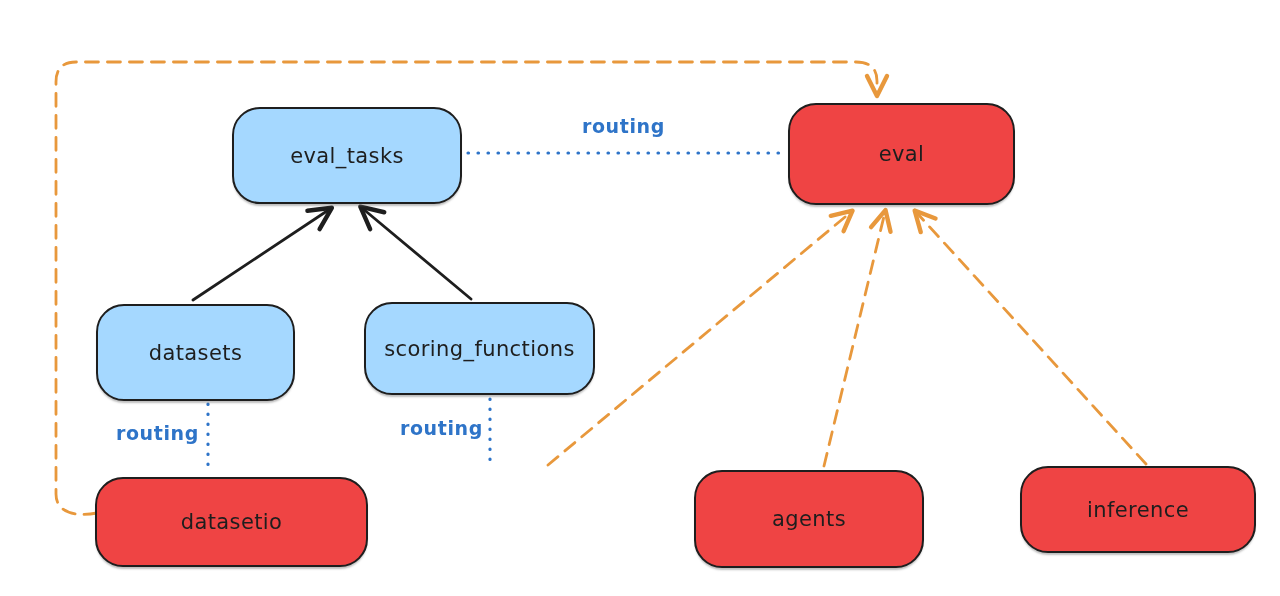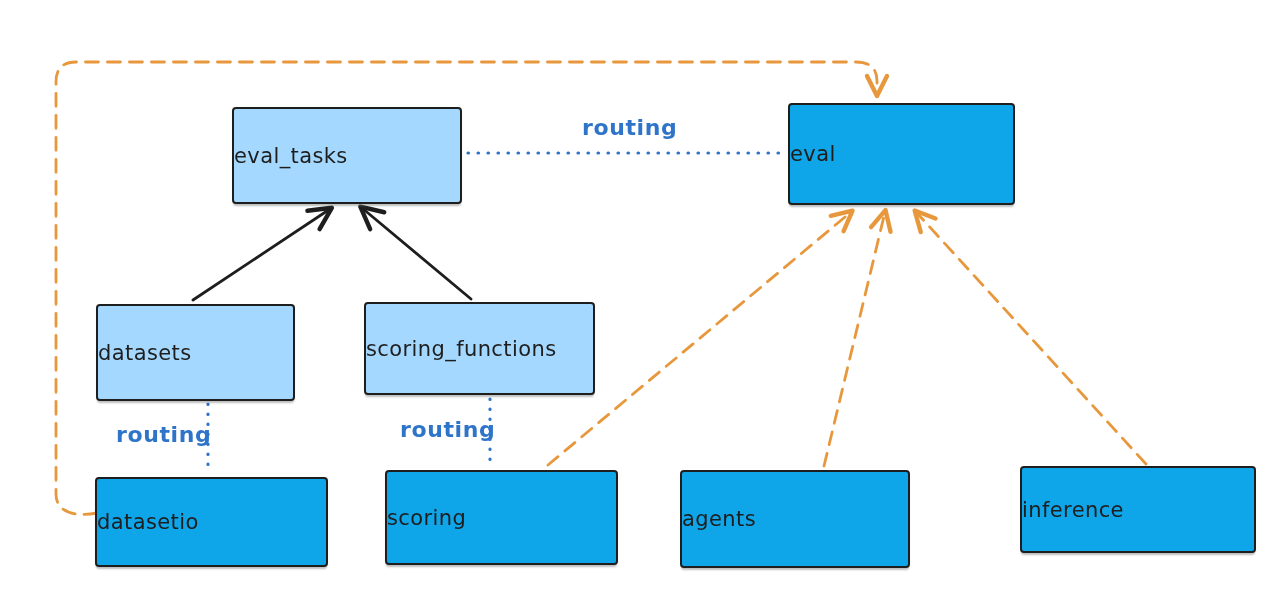--- a/index.html
+++ b/index.html
@@ -8,36 +8,36 @@
     width:1280px;height:596px;
     background:#ffffff;
     overflow:hidden;
     font-family:"DejaVu Sans", sans-serif;
   }
   #edges-svg{position:absolute;left:0;top:0;width:1280px;height:596px;}
   .node{
     position:absolute;
     box-sizing:border-box;
     border:2.5px solid #1e1e1e;
-    border-radius:4px;
-    display:flex;align-items:center;
+    border-radius:28px;
+    display:flex;align-items:center;justify-content:center;
     box-shadow:0 3px 2px -1px rgba(110,110,110,0.45);
   }
   .node.blue{background:#a5d8ff;}
-  .node.green{background:#0ea5e9;}
+  .node.green{background:#ef4444;}
   .node-label{
     color:#1e1e1e;
     font-size:21px;
     letter-spacing:0.4px;
     white-space:nowrap;
   }
   .routing-label{
     position:absolute;
     color:#2e74c8;
-    font-size:22px;
+    font-size:19px;
     font-weight:700;
     letter-spacing:0.6px;
     white-space:nowrap;
   }
 </style>
 </head>
 <body>
 
 <div id="canvas">
 
@@ -73,29 +73,26 @@
   </div>
 
   <div class="node blue" style="left:96px;top:304px;width:199px;height:97px">
     <span class="node-label">datasets</span>
   </div>
 
   <div class="node blue" style="left:364px;top:302px;width:231px;height:93px">
     <span class="node-label">scoring_functions</span>
   </div>
 
-  <div class="node green" style="left:95px;top:477px;width:233px;height:90px">
+  <div class="node green" style="left:95px;top:477px;width:273px;height:90px">
     <span class="node-label">datasetio</span>
   </div>
 
-  <div class="node green" style="left:385px;top:470px;width:233px;height:95px">
-    <span class="node-label">scoring</span>
-  </div>
 
-  <div class="node green" style="left:680px;top:470px;width:230px;height:98px">
+  <div class="node green" style="left:694px;top:470px;width:230px;height:98px">
     <span class="node-label">agents</span>
   </div>
 
   <div class="node green" style="left:1020px;top:466px;width:236px;height:87px">
     <span class="node-label">inference</span>
   </div>
 
   <div class="routing-label" style="left:582px;top:115px">routing</div>
   <div class="routing-label" style="left:116px;top:422px">routing</div>
   <div class="routing-label" style="left:400px;top:417px">routing</div>

